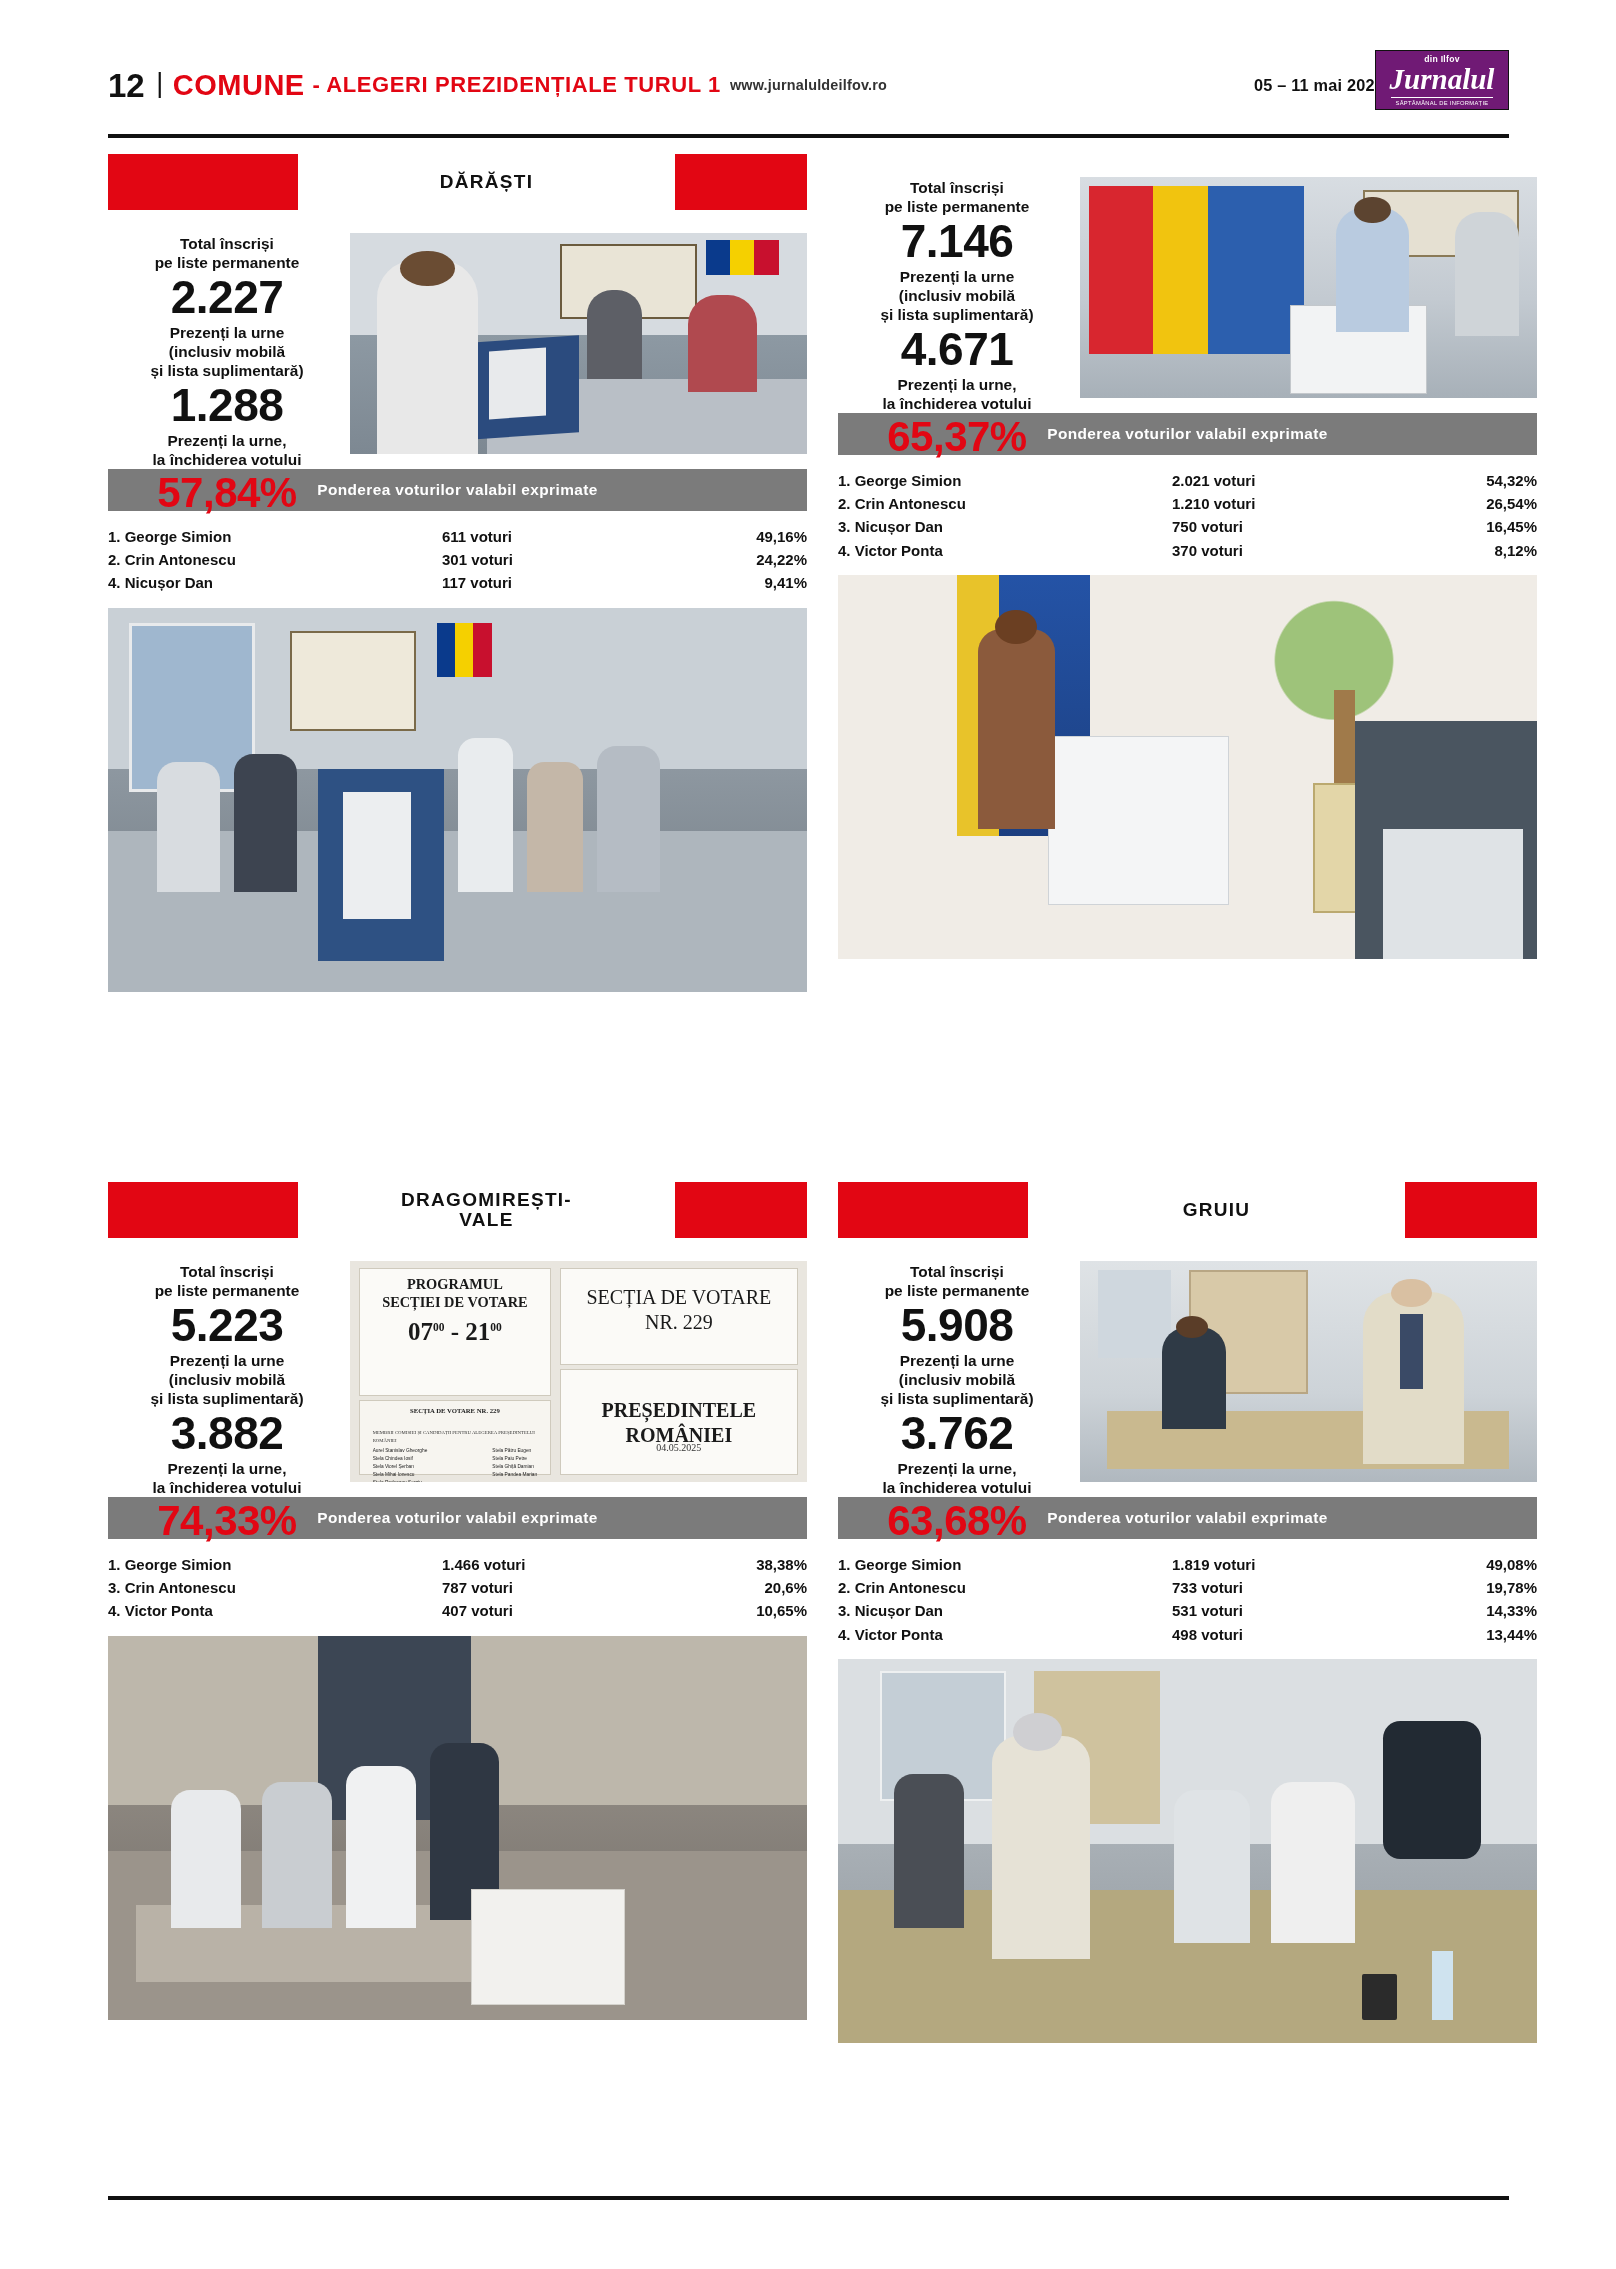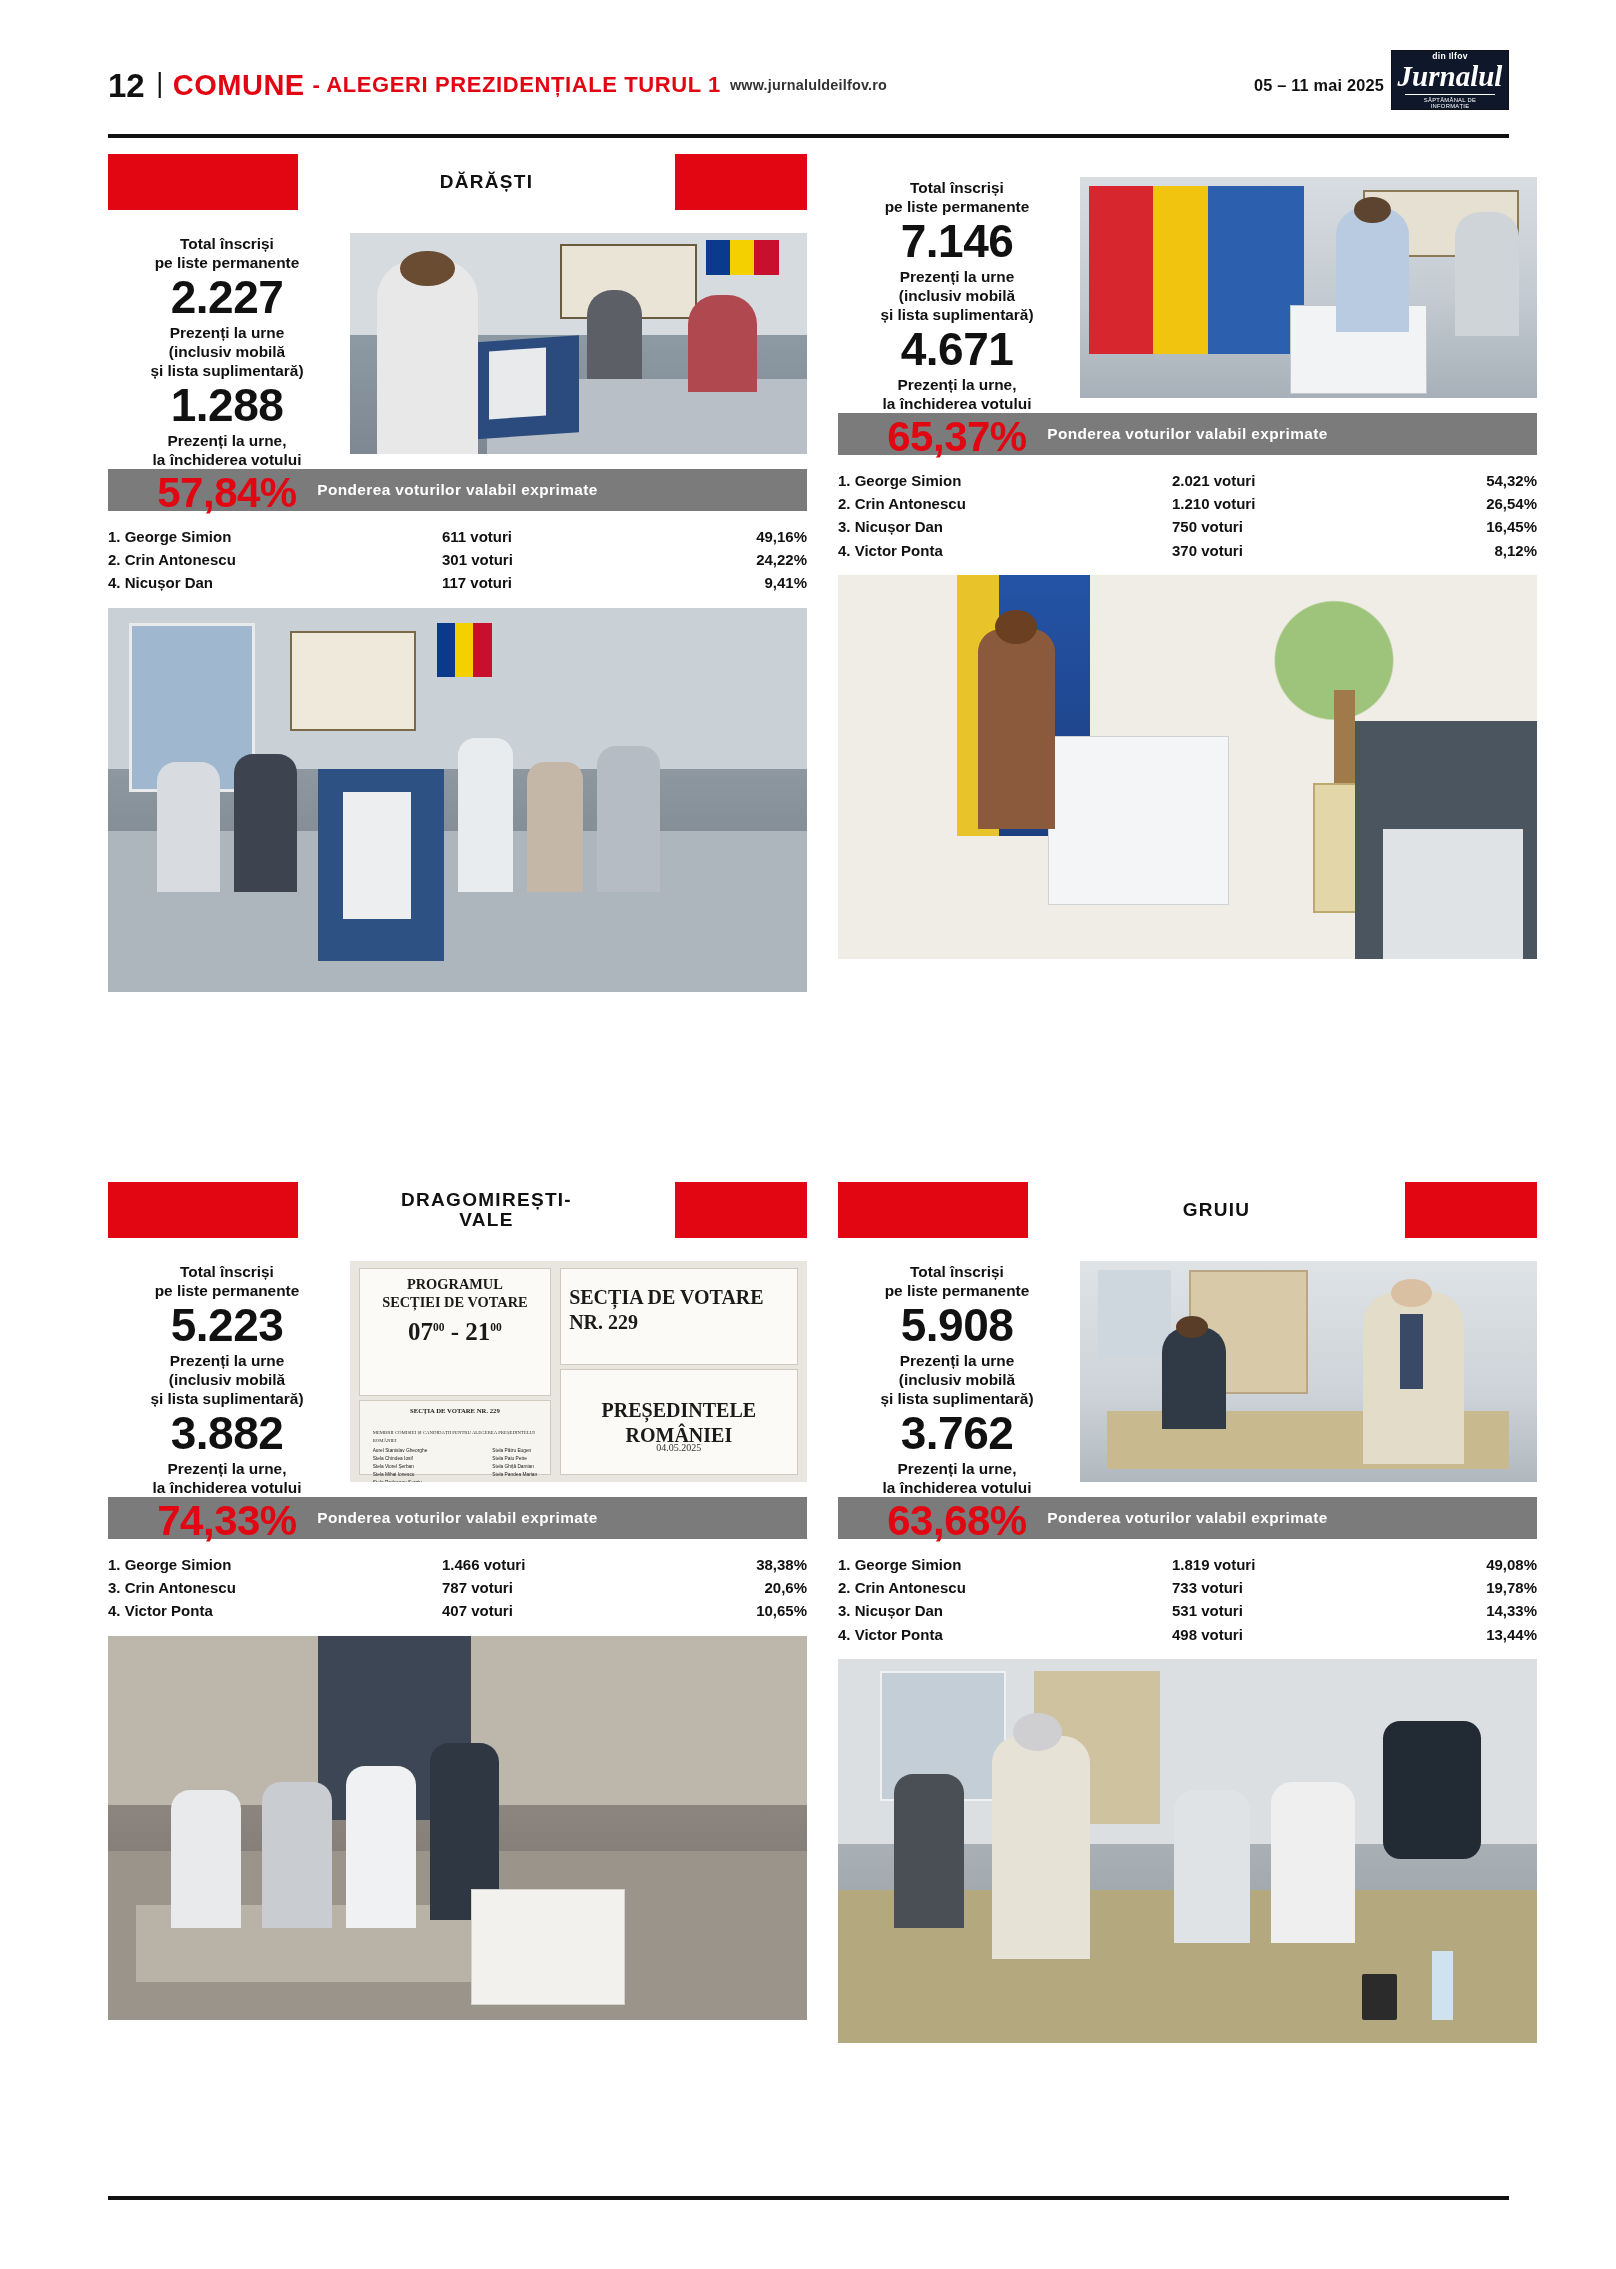--- a/index.html
+++ b/index.html
@@ -72,23 +72,23 @@
     right: 125px;
     font-size: 16.3px;
     font-weight: bold;
     color: #111;
     letter-spacing: 0.2px;
   }
   .logo {
     position: absolute;
     right: 0;
     top: -9.6px;
-    width: 118px;
+    width: 134px;
     height: 60px;
-    background: #0f172a;
+    background: #701a75;
     border: 1.9px solid #111;
     display: flex;
     flex-direction: column;
     align-items: center;
     justify-content: center;
     color: #fff;
   }
   .logo .l1 { font-size: 8.6px; font-weight: bold; letter-spacing: 0.3px; line-height: 1; }
   .logo .l2 {
     font-family: "Liberation Serif", serif;
@@ -285,21 +285,21 @@
   .g2 .rt2 { position:absolute; right:2%; bottom:0; width:20%; height:34%; background:#dfe3e6; }
 
   
   .dv1 { background:#e9e6df; }
   .dv1 .pa1 { position:absolute; left:2%; top:3%; width:42%; height:58%; background:#fbfaf7; border:1px solid #cfcabd; }
   .dv1 .pa2 { position:absolute; left:46%; top:3%; width:52%; height:44%; background:#fbfaf7; border:1px solid #cfcabd; }
   .dv1 .pa3 { position:absolute; left:46%; top:49%; width:52%; height:48%; background:#fbfaf7; border:1px solid #cfcabd; }
   .dv1 .pa4 { position:absolute; left:2%; top:63%; width:42%; height:34%; background:#f7f5f0; border:1px solid #cfcabd; }
   .dv1 .t1 { position:absolute; left:5%; top:7%; width:36%; text-align:center; font-family:"Liberation Serif",serif; font-weight:bold; font-size:14.4px; color:#1a1a1a; line-height:1.2; }
   .dv1 .t2 { position:absolute; left:5%; top:26%; width:36%; text-align:center; font-family:"Liberation Serif",serif; font-weight:bold; font-size:25px; color:#1a1a1a; }
-  .dv1 .t3 { position:absolute; left:48%; top:11%; width:48%; text-align:left; font-family:"Liberation Serif",serif; font-weight:bold; font-size:20px; color:#1a1a1a; line-height:1.25; }
+  .dv1 .t3 { position:absolute; left:48%; top:11%; width:48%; text-align:center; font-family:"Liberation Serif",serif; font-weight:normal; font-size:20px; color:#1a1a1a; line-height:1.25; }
   .dv1 .t4 { position:absolute; left:48%; top:62%; width:48%; text-align:center; font-family:"Liberation Serif",serif; font-weight:bold; font-size:20px; color:#1a1a1a; line-height:1.25; }
   .dv1 .t5 { position:absolute; left:48%; top:82%; width:48%; text-align:center; font-family:"Liberation Serif",serif; font-size:10px; color:#333; }
   .dv1 .t6 { position:absolute; left:5%; top:66%; width:36%; text-align:center; font-family:"Liberation Serif",serif; font-weight:bold; font-size:6.7px; color:#222; line-height:1.3; }
   .dv1 .t7 { position:absolute; left:5%; top:76%; width:36%; font-family:"Liberation Serif",serif; font-size:4.8px; color:#333; line-height:1.6; }
   .dv1 .cols { position:absolute; left:5%; top:84%; width:36%; display:flex; justify-content:space-between; font-size:4.8px; line-height:1.7; color:#222; }
 
   
   .gr1 { background: linear-gradient(180deg,#dfe3e6 0%,#cdd3d8 60%,#b0b8bf 100%); }
   .gr1 .cab { position:absolute; left:24%; top:4%; width:26%; height:56%; background:#d8c9a8; border:2.9px solid #b8a684; }
   .gr1 .win { position:absolute; left:4%; top:4%; width:16%; height:40%; background:#cfd7de; }

